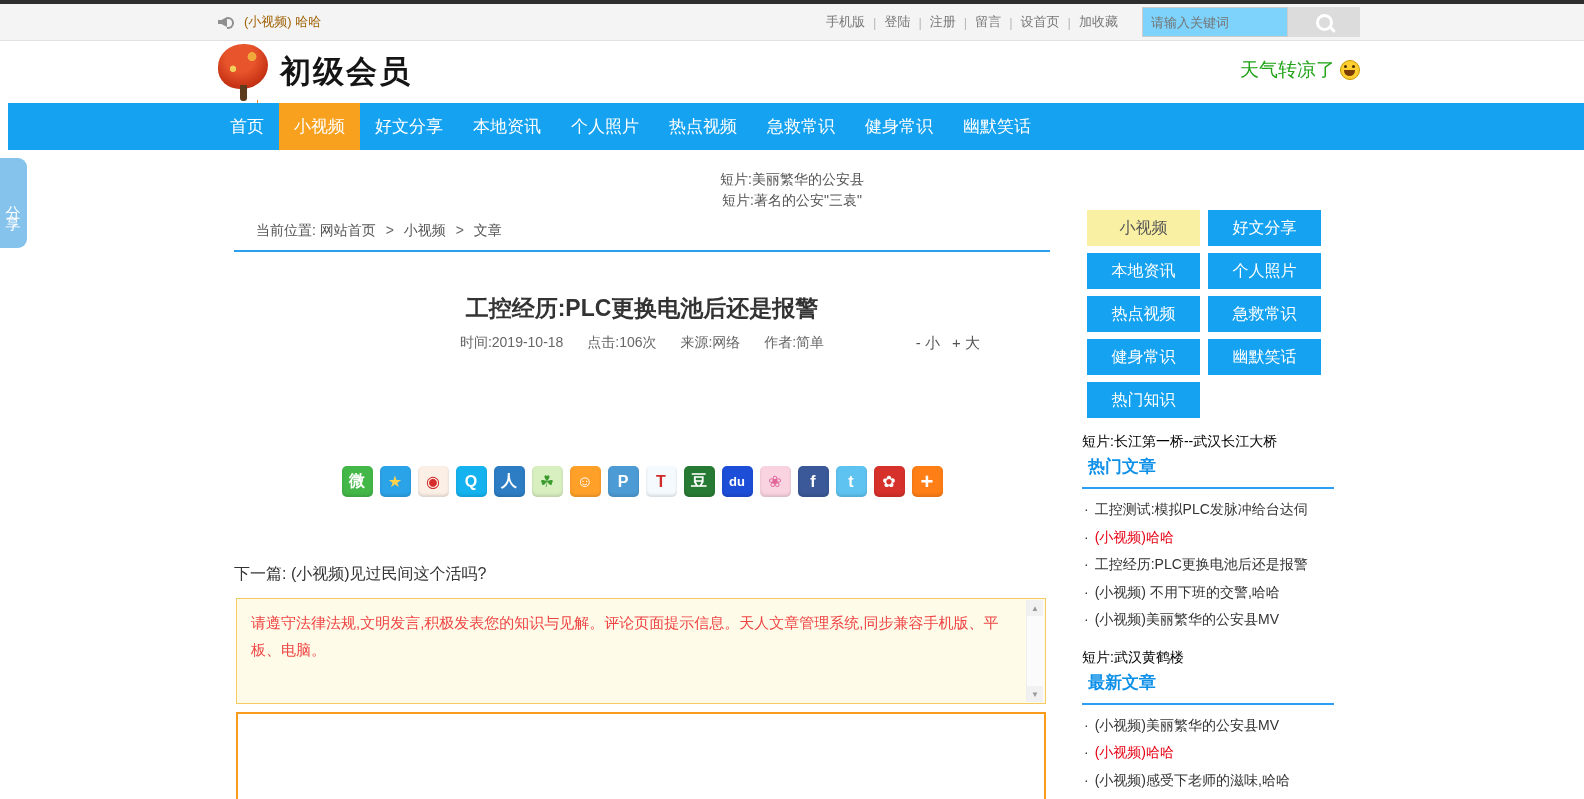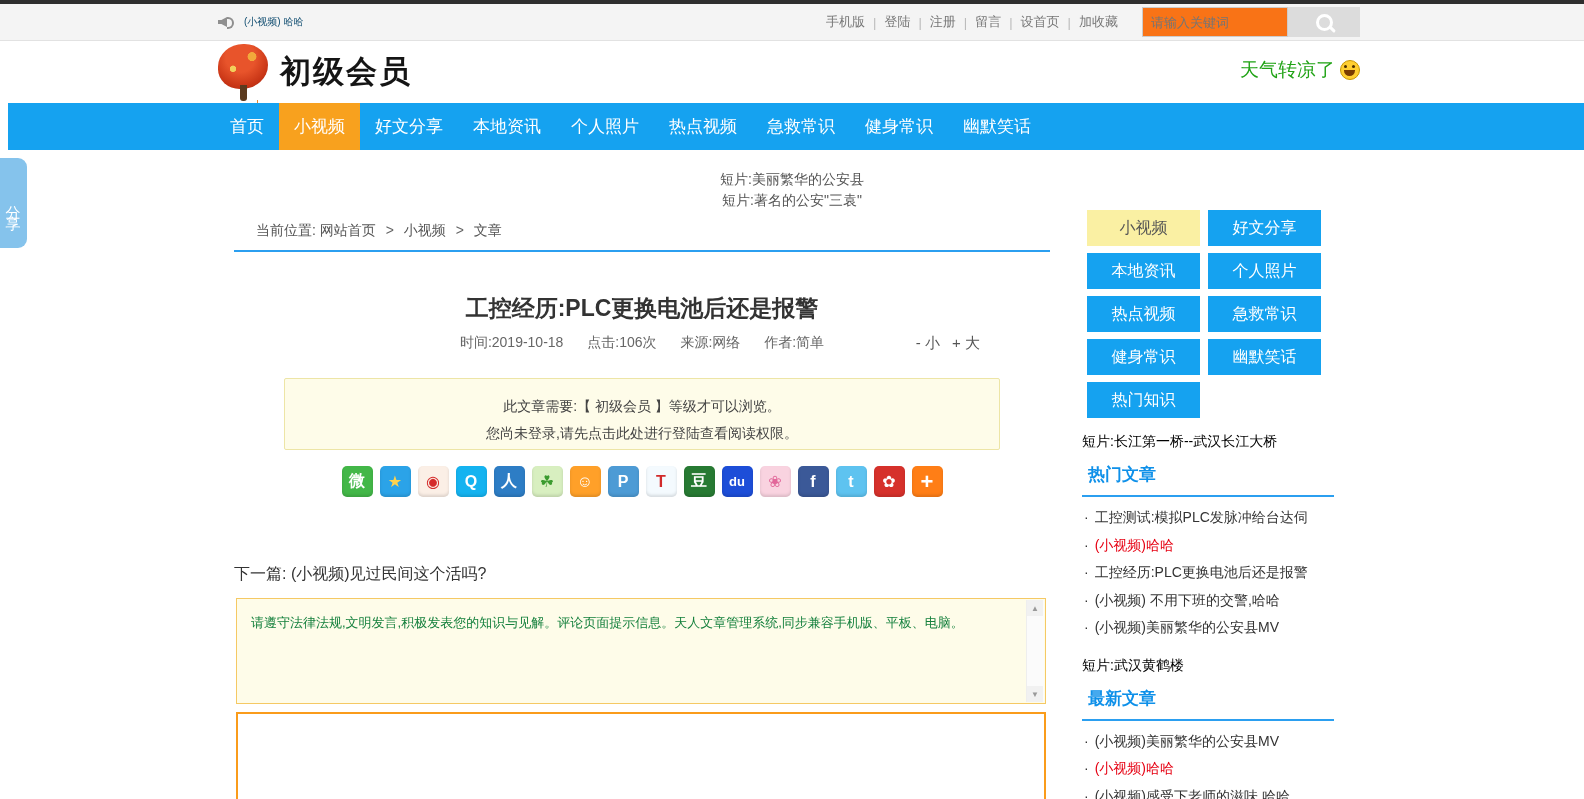--- a/index.html
+++ b/index.html
@@ -11,28 +11,28 @@
   .topstrip{position:absolute;top:0;left:0;width:100%;height:4px;background:#2e2e2e}
   .topbar{position:absolute;top:4px;left:0;width:100%;height:37px;background:#f4f4f4;
     border-bottom:1px solid #e2e2e2;box-sizing:border-box;display:flex;align-items:center;
     justify-content:space-between;padding:0 224px 0 218px}
   .topbar-left{display:flex;align-items:center;gap:10px}
   .speaker-icon{width:16px;height:14px;position:relative;display:inline-block}
   .speaker-icon::before{content:"";position:absolute;left:0;top:2px;width:9px;height:10px;
     background:#8f8f8f;clip-path:polygon(0 30%,38% 30%,100% 0,100% 100%,38% 70%,0 70%)}
   .speaker-icon::after{content:"";position:absolute;right:0;top:2px;width:5px;height:8px;
     border:2px solid #8f8f8f;border-left:none;border-radius:0 9px 9px 0}
-  .announcement{color:#0c4a6e;font-size:10px}
+  .announcement{color:#a16207;font-size:13px}
   .topbar-right{display:flex;align-items:center}
   .top-links{display:flex;align-items:center;font-size:13px;color:#777}
   .top-link{padding:0 8px;cursor:pointer}
   .sep{color:#bbb}
   .searchbar{display:flex;margin-left:16px}
   .search-input{width:128px;height:28px;border:1px solid #ccc;padding:0 8px;font-size:13px;
-    color:#333;outline:none;background:#f97316;font-family:inherit}
+    color:#333;outline:none;background:#7dd3fc;font-family:inherit}
   .search-btn{width:72px;height:30px;background:#dcdcdc;border:none;cursor:pointer;
     display:flex;align-items:center;justify-content:center}
   .mag-icon{width:11px;height:11px;border:3px solid #fff;border-radius:50%;position:relative;display:inline-block}
   .mag-icon::after{content:"";position:absolute;width:7px;height:3px;background:#fff;
     transform:rotate(45deg);right:-6px;bottom:-3px;border-radius:2px}
   
   .header{position:absolute;top:41px;left:0;width:100%;height:62px;background:#fff}
   .logo{position:absolute;left:218px;top:2px;display:flex;align-items:flex-end;gap:10px;cursor:pointer}
   .logo-tree{width:52px;height:57px;position:relative;display:inline-block}
   .logo-tree::before{content:"";position:absolute;left:0;top:0;width:50px;height:45px;
@@ -84,36 +84,36 @@
   .share-row{position:absolute;top:252px;left:0;width:100%;display:flex;justify-content:center;gap:7px}
   .tile{width:31px;height:31px;border-radius:5px;display:flex;align-items:center;
     justify-content:center;font-size:16px;font-weight:bold;cursor:pointer;
     box-shadow:inset 0 -2px 3px rgba(0,0,0,.12)}
   .pn-line{position:absolute;left:0;font-size:16px;color:#333}
   .pn-line .pn-link{cursor:pointer}
   .prev-line{top:310px}
   .next-line{top:350px}
   .comment-notice{position:absolute;top:384px;left:2px;width:810px;height:106px;
     background:#fefce9;border:1px solid #f5c964;box-sizing:border-box}
-  .comment-notice .cn-text{padding:10px 34px 0 14px;font-size:13px;color:#15803d;line-height:27px}
+  .comment-notice .cn-text{padding:10px 34px 0 14px;font-size:15px;color:#ef4444;line-height:27px}
   .cn-scrollbar{position:absolute;top:1px;right:1px;bottom:1px;width:17px;background:#fbfbfb;
     border-left:1px solid #eee}
   .cn-arrow{position:absolute;left:0;width:16px;height:16px;background:#f1f1f1;color:#999;
     font-size:8px;display:flex;align-items:center;justify-content:center;cursor:pointer}
   .cn-arrow.up{top:0}.cn-arrow.down{bottom:0}
   .comment-box{position:absolute;top:498px;left:2px;width:810px;height:130px;background:#fff;
     border:2px solid #fa9c1b;box-sizing:border-box}
   
   .sidebar{position:absolute;left:1082px;top:210px;width:252px}
   .btn-grid{display:grid;grid-template-columns:113px 113px;column-gap:8px;row-gap:7px;padding-left:5px}
   .sb-btn{height:36px;background:#15a2f0;color:#fff;font-size:16px;display:flex;
     align-items:center;justify-content:center;cursor:pointer}
   .sb-btn.active{background:#faf0a3;color:#555}
   .clip{color:#000000;font-size:14px;margin-top:13px;line-height:21px}
-  .sec-title{color:#0e90e9;font-size:17px;font-weight:bold;margin-top:11px;
+  .sec-title{color:#0e90e9;font-size:17px;font-weight:bold;margin-top:3px;
     padding:0 0 9px 6px;border-bottom:2px solid #2b9ff0}
   .side-list{list-style:none;margin:7px 0 0;padding:0}
   .side-list li{font-size:14px;color:#333;line-height:27.5px;white-space:nowrap;
     overflow:hidden;cursor:pointer}
   .side-list .bullet{margin:0 6px 0 2px;color:#333}
   .side-list li.red{color:#e60012}
 </style>
 </head>
 <body>
 
@@ -195,24 +195,20 @@
     <span class="meta-item">时间:2019-10-18</span>
     <span class="meta-item">点击:106次</span>
     <span class="meta-item">来源:网络</span>
     <span class="meta-item">作者:简单</span>
     <span class="font-resize">
       <span>- 小</span>
       <span>+ 大</span>
     </span>
   </div>
 
-  <div class="notice-box">
-    <div>此文章需要:【 初级会员 】等级才可以浏览。</div>
-    <div class="login-link">您尚未登录,请先点击此处进行登陆查看阅读权限。</div>
-  </div>
 
   <div class="share-row">
     <span class="tile" style="background:#43b748;color:#fff">微</span>
     <span class="tile" style="background:#2ba3e8;color:#ffd24d">★</span>
     <span class="tile" style="background:#fbefe6;color:#d52b2b">◉</span>
     <span class="tile" style="background:#14b3f0;color:#fff">Q</span>
     <span class="tile" style="background:#2d7dc5;color:#fff">人</span>
     <span class="tile" style="background:#d8efc0;color:#3b9b2f">☘</span>
     <span class="tile" style="background:#ffa029;color:#fff">☺</span>
     <span class="tile" style="background:#4d9bd5;color:#fff">P</span>

